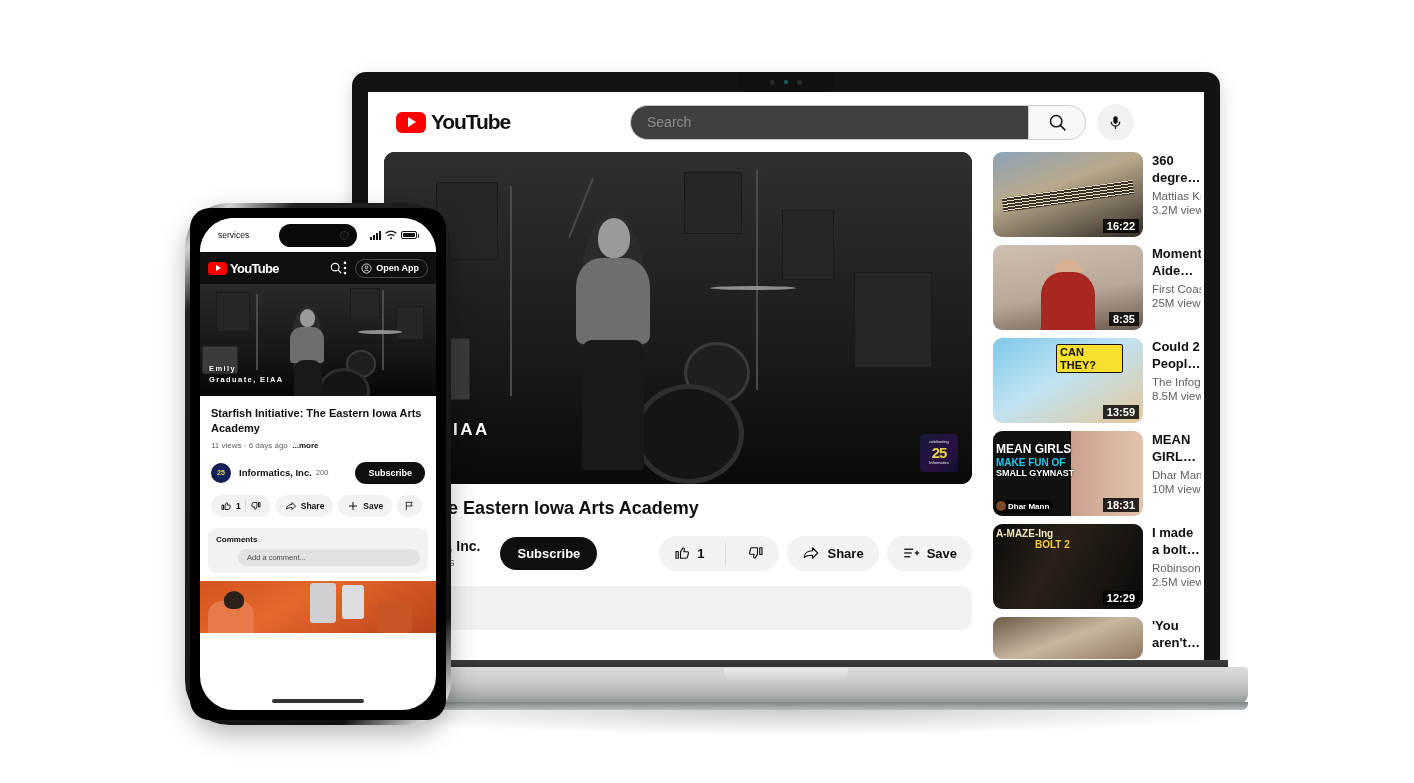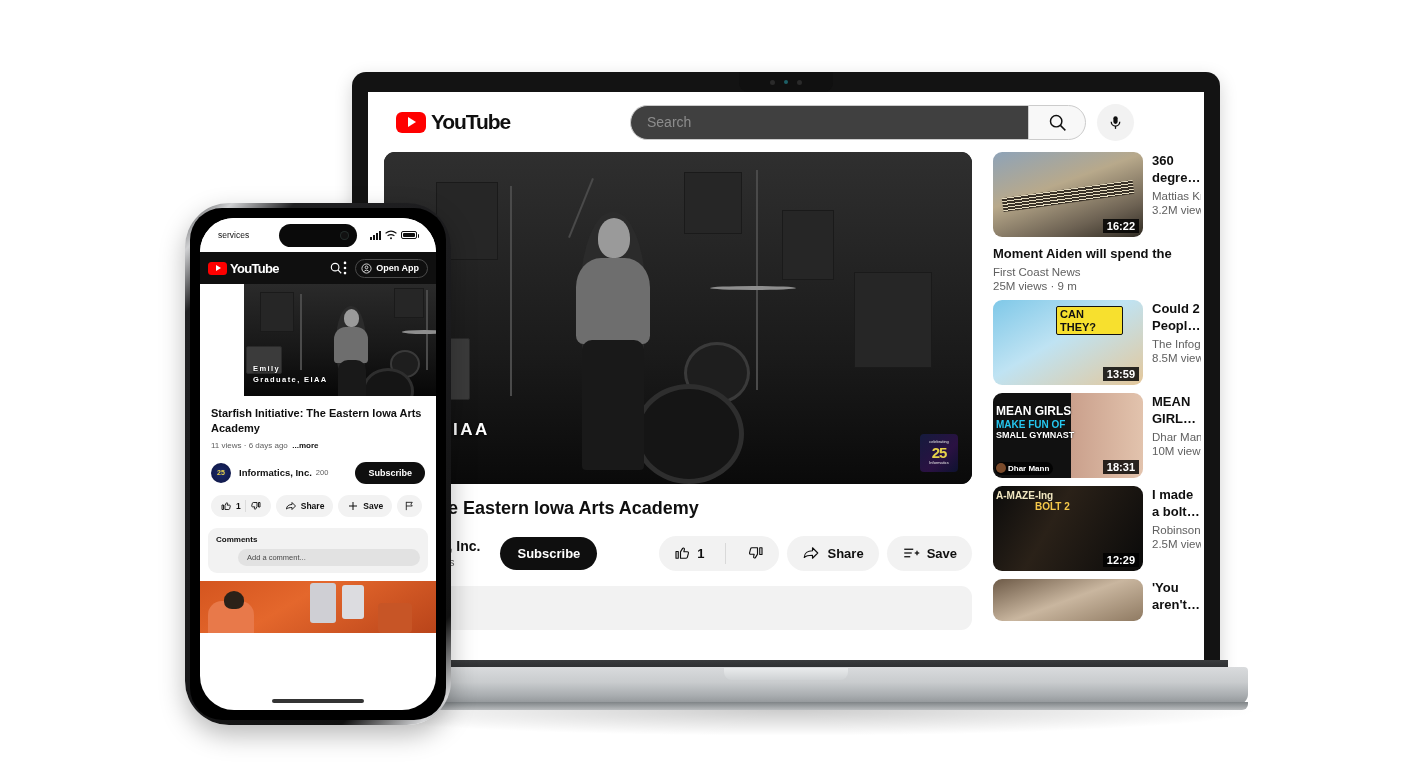--- a/index.html
+++ b/index.html
@@ -207,21 +207,21 @@
   .bolt-cap b { color:#f5c84a;margin-left:39px; }
 
   
   .phone-wrap { position:absolute; left:185px; top:203px; width:266px; height:522px; }
   .phone-frame {
     position:absolute; inset:0;
     background: linear-gradient(135deg,#4a4a4c 0%,#cfd0d2 6%,#202022 14%,#1a1a1c 50%,#111 86%,#d5d6d8 96%,#3a3a3c 100%);
     border-radius: 44px;
     box-shadow: 0 10px 26px rgba(0,0,0,.28);
   }
-  .phone-inner { position:absolute; inset:5px; background:#000; border-radius:32px; }
+  .phone-inner { position:absolute; inset:5px; background:#000; border-radius:20px; }
   .phone-screen {
     position:absolute; inset:10px; background:#fff; border-radius:34px; overflow:hidden;
   }
   .ph-status {
     height:34px; display:flex; align-items:center; padding:0 19px 0 18px; background:#fff;
     position:relative;
   }
   .ph-carrier { font-size:8.5px; color:#111; font-weight:500; }
   .ph-island {
     position:absolute; left:50%; transform:translateX(-50%); top:6px;
@@ -248,21 +248,21 @@
   .ph-ytplay::after { content:""; border-left:5px solid #fff; border-top:3px solid transparent;
     border-bottom:3px solid transparent; margin-left:1px;}
   .ph-ytword { font-size:13px; font-weight:bold; color:#fff; letter-spacing:-.7px;}
   .ph-icons { margin-left:auto; display:flex; align-items:center; }
   .ph-openapp {
     display:flex; align-items:center; gap:4px; border:1px solid #4a4a4a;
     border-radius:14px; padding:3px 8px 3px 5px; color:#fff;
     font-size:9px; font-weight:bold; margin-left:8px;
   }
   .ph-player { height:112px; position:relative; overflow:hidden;
-    background: linear-gradient(180deg,#2a2a2a 0%,#171717 60%,#070707 100%); margin-left: 44px; }
+    background: linear-gradient(180deg,#2a2a2a 0%,#171717 60%,#070707 100%); }
   .ph-cap { position:absolute; left:9px; bottom:11px; color:#fff; font-size:7.5px;
     font-weight:bold; letter-spacing:1.4px; line-height:1.5; text-shadow:0 1px 2px #000;}
 
   .ph-info { padding:10px 11px 0 11px; }
   .ph-title { font-size:11px; font-weight:bold; color:#0f0f0f; line-height:1.35; }
   .ph-meta { font-size:8px; color:#606060; margin-top:5px; }
   .ph-meta b { color:#0f0f0f; }
   .ph-chanrow { display:flex; align-items:center; margin-top:12px; }
   .ph-av { width:20px; height:20px; border-radius:50%;
     background: radial-gradient(circle,#1b2a6b,#0d1440);
@@ -418,20 +418,23 @@
                 <div class="side-title">360 degree SP neck is incredi</div>
                 <div class="side-chan">
                   <span>Mattias Krantz</span>
 
                 </div>
                 <div class="side-stats">3.2M views  ·  3 v</div>
               </div>
             </div>
 
             <div class="side-item">
+              <div class="side-thumb t-court">
+                <span class="side-dur">8:35</span>
+              </div>
               <div class="side-meta">
                 <div class="side-title">Moment Aiden will spend the</div>
                 <div class="side-chan">
                   <span>First Coast News</span>
                 </div>
                 <div class="side-stats">25M views  ·  9 m</div>
               </div>
             </div>
 
             <div class="side-item">

